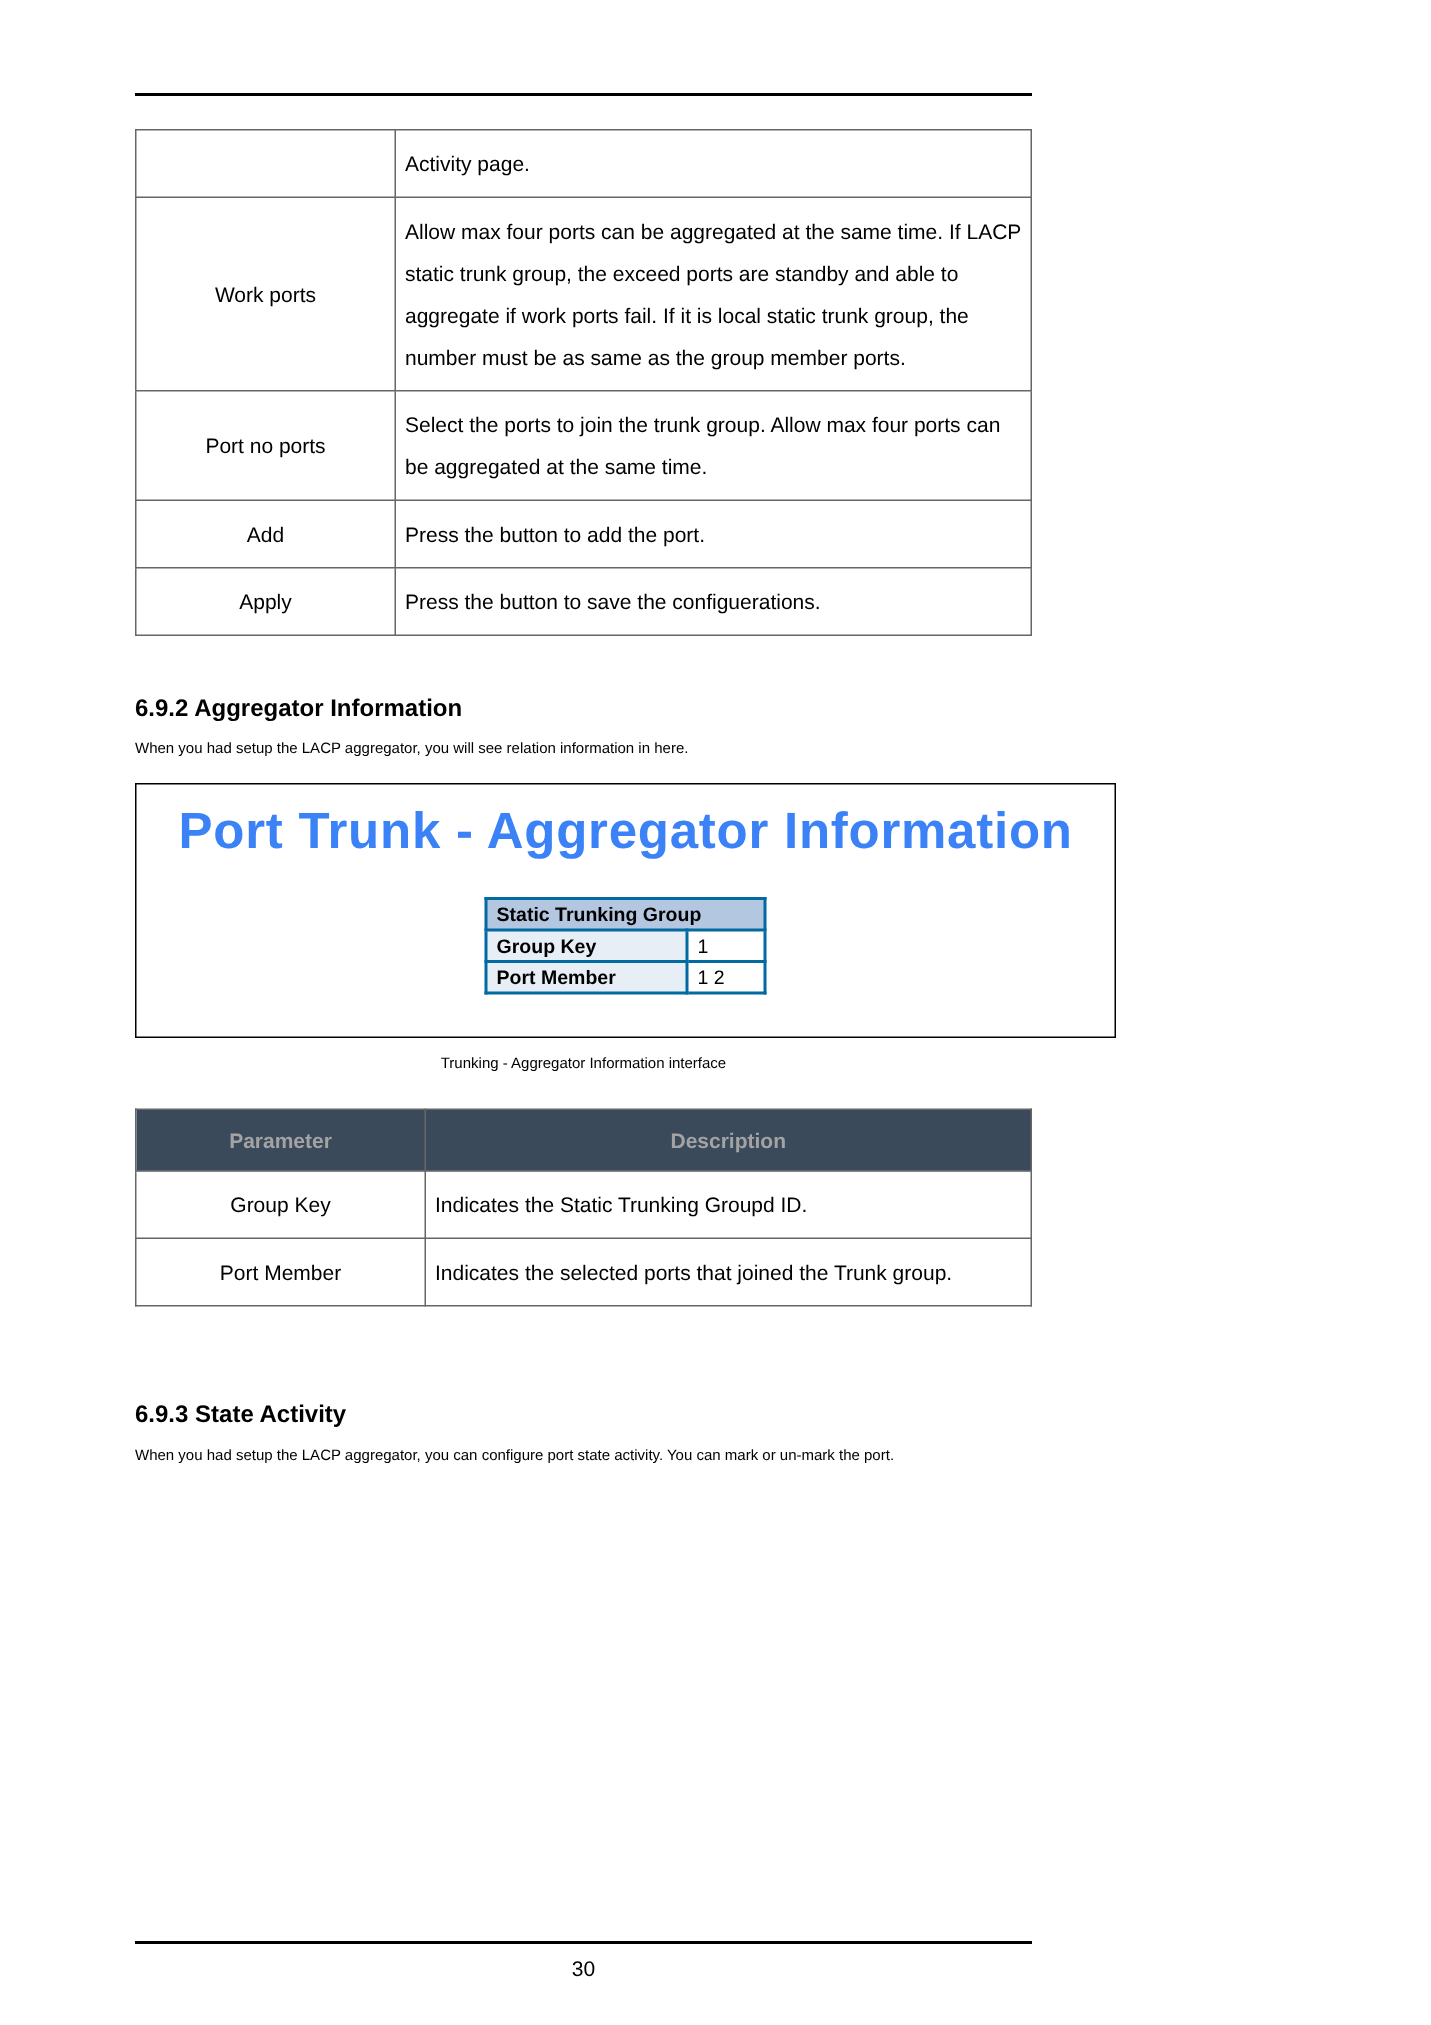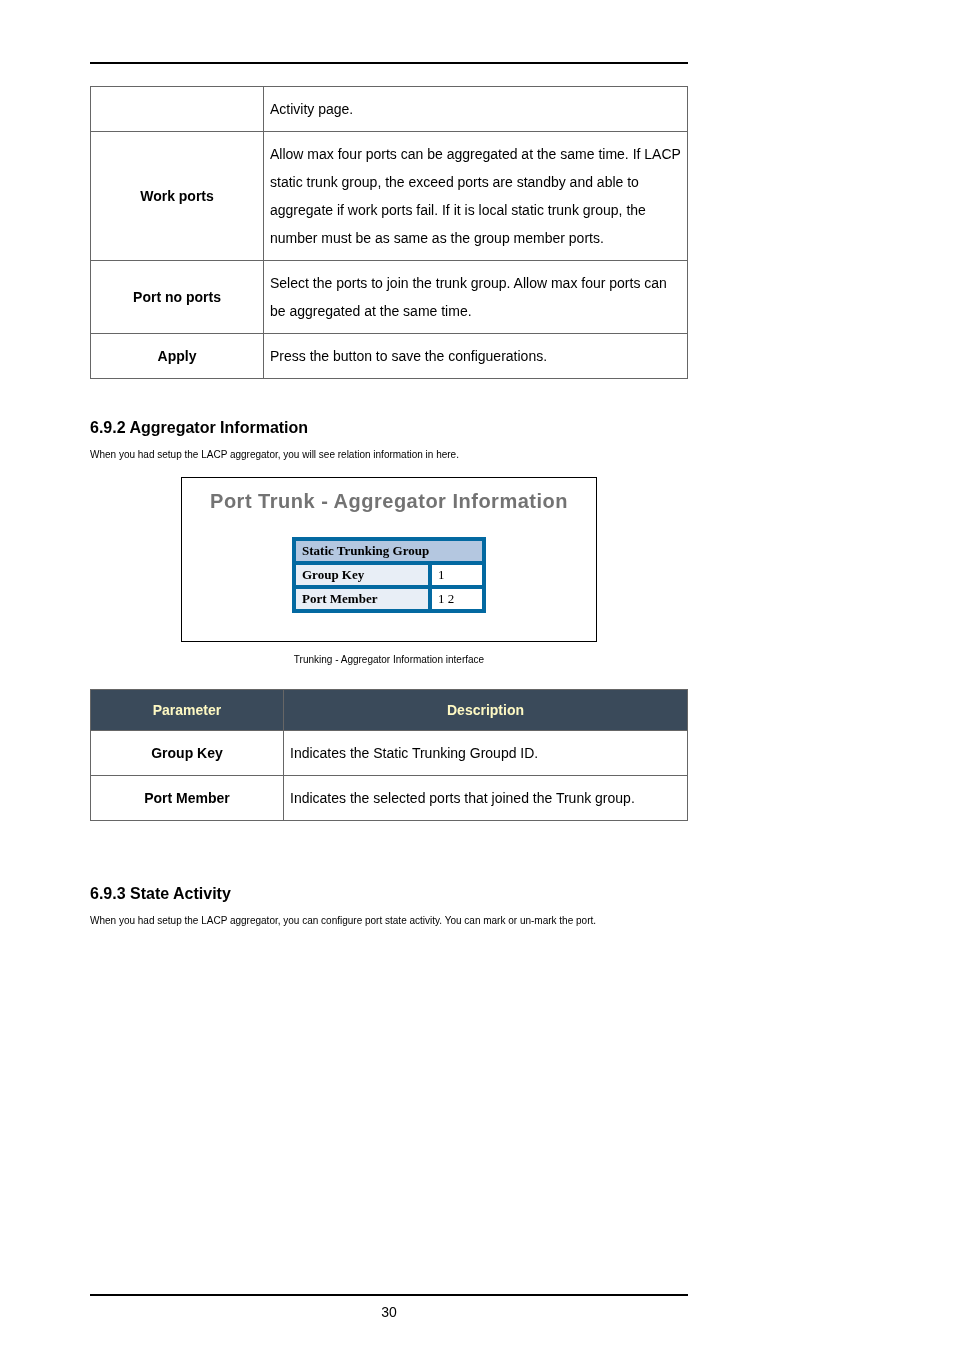--- a/index.html
+++ b/index.html
@@ -45,26 +45,26 @@
     border: 1px solid #666;
     padding: 8px 6px;
     vertical-align: top;
     line-height: 2.0;
     text-align: left;
     font-weight: normal;
   }
   table.param .label {
     width: 160px;
     text-align: center;
-    font-weight: bold;
+    font-weight: normal;
     vertical-align: middle;
   }
   table.param thead th {
     background: #3a4a5a;
-    color: #fef9c3;
+    color: #a3a3a3;
     text-align: center;
     font-weight: bold;
     padding: 6px;
   }
   .section-title {
     font-size: 16px;
     font-weight: bold;
     margin: 40px 0 10px 0;
   }
   .body-text {
@@ -77,41 +77,40 @@
     margin: 10px 0 6px 0;
   }
   .fig {
     display: inline-block;
     border: 1px solid #000;
     padding: 8px 28px 28px 28px;
     background: #fff;
     text-align: left;
   }
   .fig-title {
-    color: #737373;
+    color: #3b82f6;
     font-weight: 900;
-    font-size: 20px;
+    font-size: 34px;
     letter-spacing: 0.5px;
     margin: 4px 0 24px 0;
     white-space: nowrap;
     text-align: center;
   }
   .inner-center {
     display: flex;
     justify-content: center;
   }
   table.stg {
     border-collapse: collapse;
     font-size: 13px;
   }
   table.stg th, table.stg td {
-    border: 4px solid #0369a1;
+    border: 2px solid #0369a1;
     padding: 2px 6px;
     text-align: left;
-    font-family: Liberation Serif, serif;
   }
   table.stg .colspan-head {
     background: #b4c7e0;
     font-weight: bold;
     text-align: left;
   }
   table.stg .row-head {
     background: #e8eef6;
     font-weight: bold;
     width: 120px;
@@ -140,20 +139,24 @@
           <td class="label"></td>
           <td>Activity page.</td>
         </tr>
         <tr>
           <td class="label">Work ports</td>
           <td>Allow max four ports can be aggregated at the same time. If LACP static trunk group, the exceed ports are standby and able to aggregate if work ports fail. If it is local static trunk group, the number must be as same as the group member ports.</td>
         </tr>
         <tr>
           <td class="label">Port no ports</td>
           <td>Select the ports to join the trunk group. Allow max four ports can be aggregated at the same time.</td>
+        </tr>
+        <tr>
+          <td class="label">Add</td>
+          <td>Press the button to add the port.</td>
         </tr>
         <tr>
           <td class="label">Apply</td>
           <td>Press the button to save the configuerations.</td>
         </tr>
       </tbody>
     </table>
 
     <div class="section-title">6.9.2 Aggregator Information</div>
     <p class="body-text">When you had setup the LACP aggregator, you will see relation information in here.</p>

